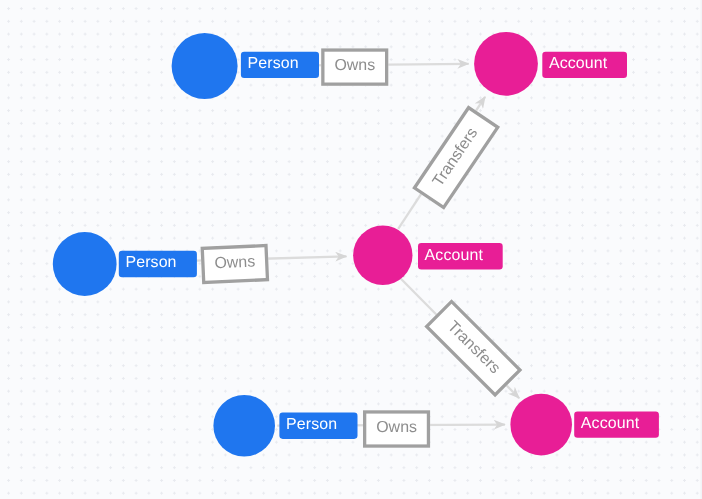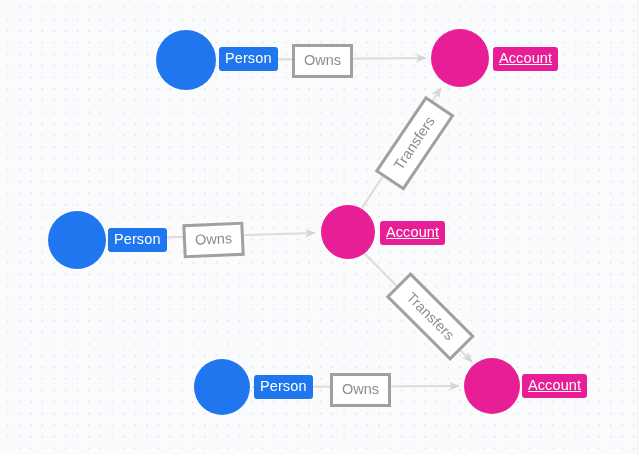--- a/index.html
+++ b/index.html
@@ -37,27 +37,27 @@
     border-radius: 50%;
   }
   .node-person { background: #1f76ef; }
   .node-account { background: #e81e96; }
 
   .badge {
     position: absolute;
     color: #ffffff;
     font-size: 14.5px;
     line-height: 1;
-    padding: 4px 6px 5px 6px;
+    padding: 4px 18px 5px 6px;
     border-radius: 3px;
     white-space: nowrap;
     letter-spacing: 0.1px;
   }
   .badge-person { background: #1f76ef; }
-  .badge-account { background: #e81e96; text-decoration: underline; }
+  .badge-account { background: #e81e96; }
 
   .rel-box {
     position: absolute;
     background: #ffffff;
     border: 3px solid #a0a0a0;
     color: #8d8d8d;
     font-size: 14.5px;
     line-height: 1;
     padding: 6px 9px 7px 9px;
     white-space: nowrap;

